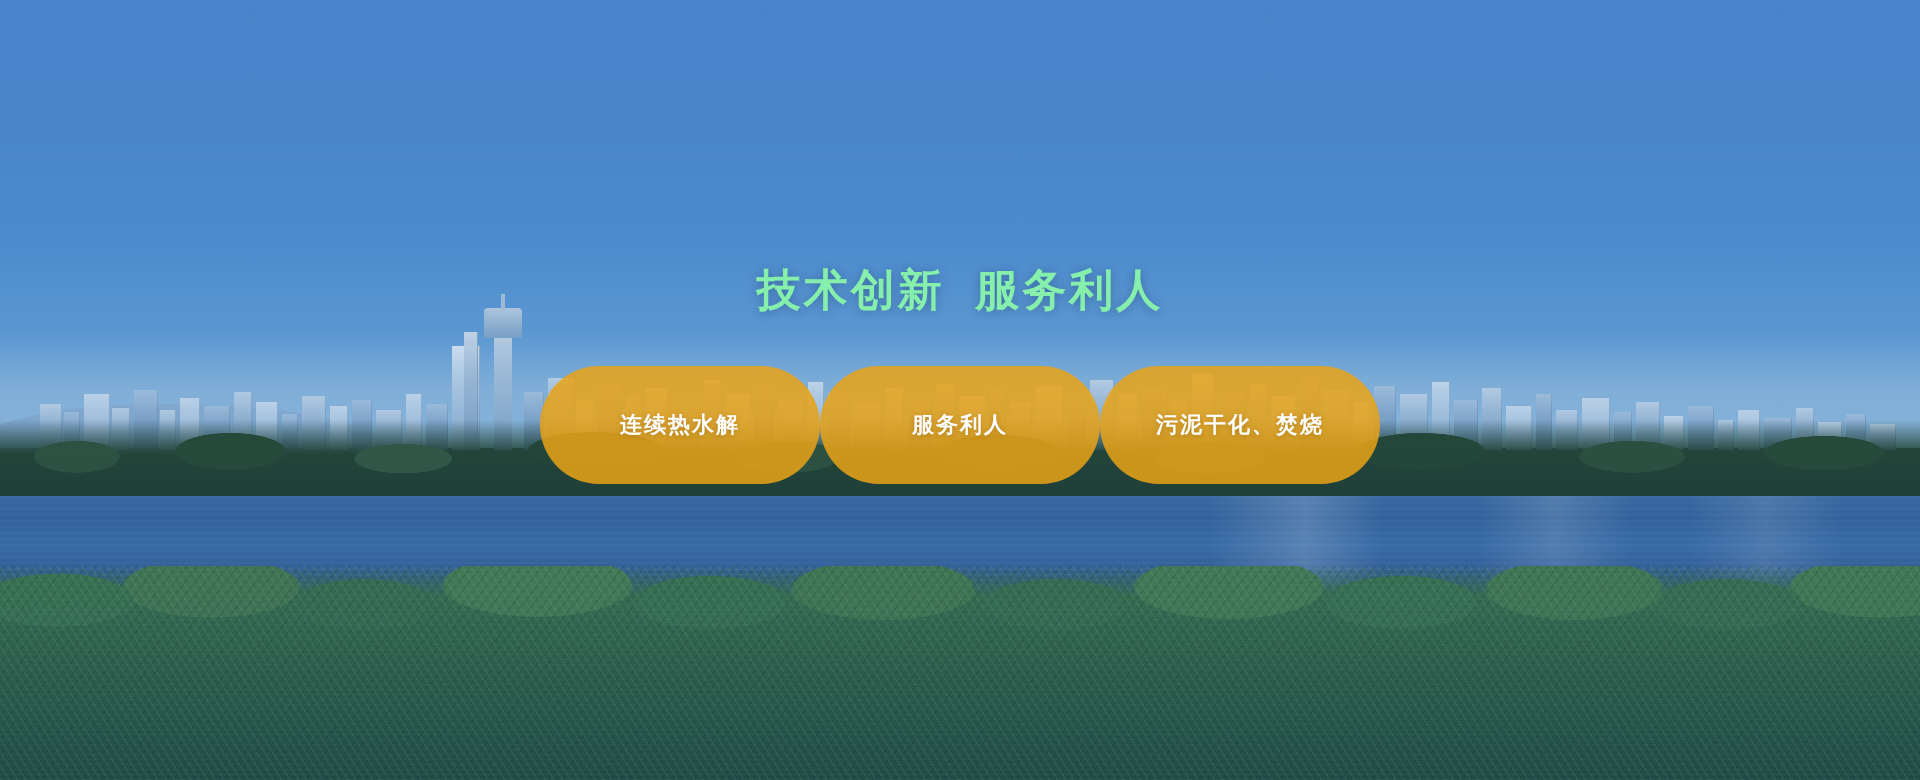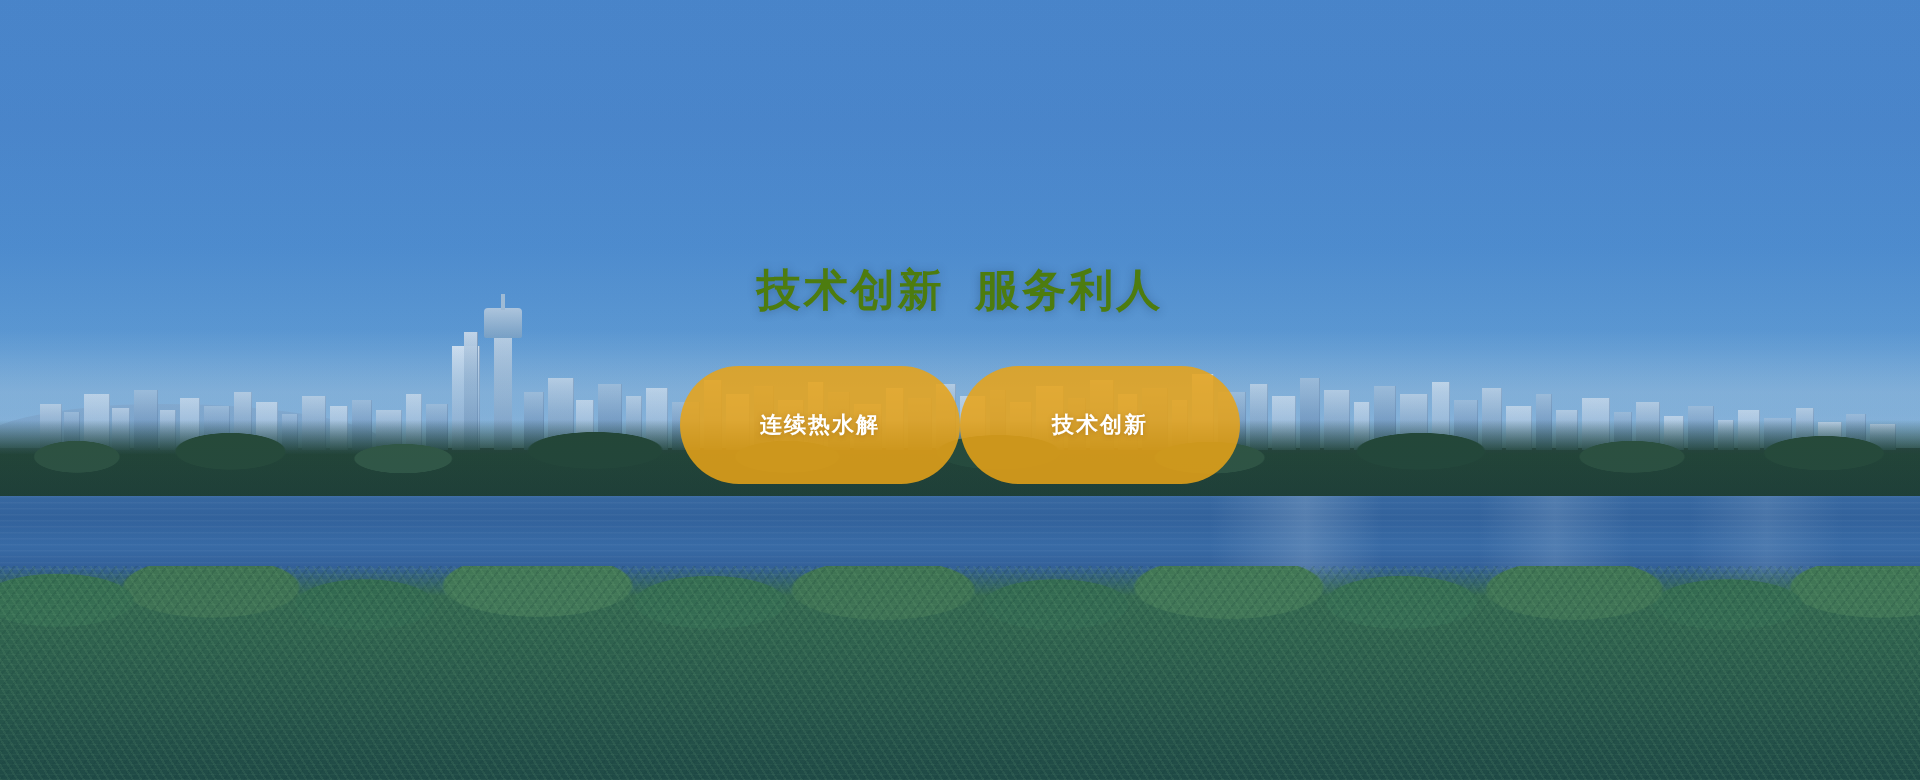--- a/index.html
+++ b/index.html
@@ -135,21 +135,21 @@
       rgba(25,70,140,.22) 75%, rgba(20,60,130,.30) 100%);
   }
 
   
   .content {
     position:absolute; inset:0; display:flex; flex-direction:column;
     align-items:center;
   }
   .title {
     margin-top:266px;
-    font-size:44px; line-height:1.1; font-weight:700; color:#4d7c0f;
+    font-size:44px; line-height:1.1; font-weight:700; color:#86efac;
     letter-spacing:3px; white-space:pre;
     text-shadow:0 1px 10px rgba(20,50,90,.38);
   }
   .subtitle {
     margin-top:20px;
     font-size:24px; line-height:1.3; font-weight:400; color:#ffffff;
     letter-spacing:2px; white-space:nowrap;
     text-shadow:0 1px 8px rgba(20,50,90,.42);
   }
 
@@ -266,18 +266,21 @@
 
   <div class="content">
     <div class="title">技术创新  服务利人</div>
 
 
     <div class="pill-row">
       <div class="pill">
         <span class="pill-label">连续热水解</span>
       </div>
       <div class="pill">
-        <span class="pill-label">技术创新</span>
+        <span class="pill-label">服务利人</span>
+      </div>
+      <div class="pill">
+        <span class="pill-label">污泥干化、焚烧</span>
       </div>
     </div>
   </div>
 
 </div>
 
 </body></html>

